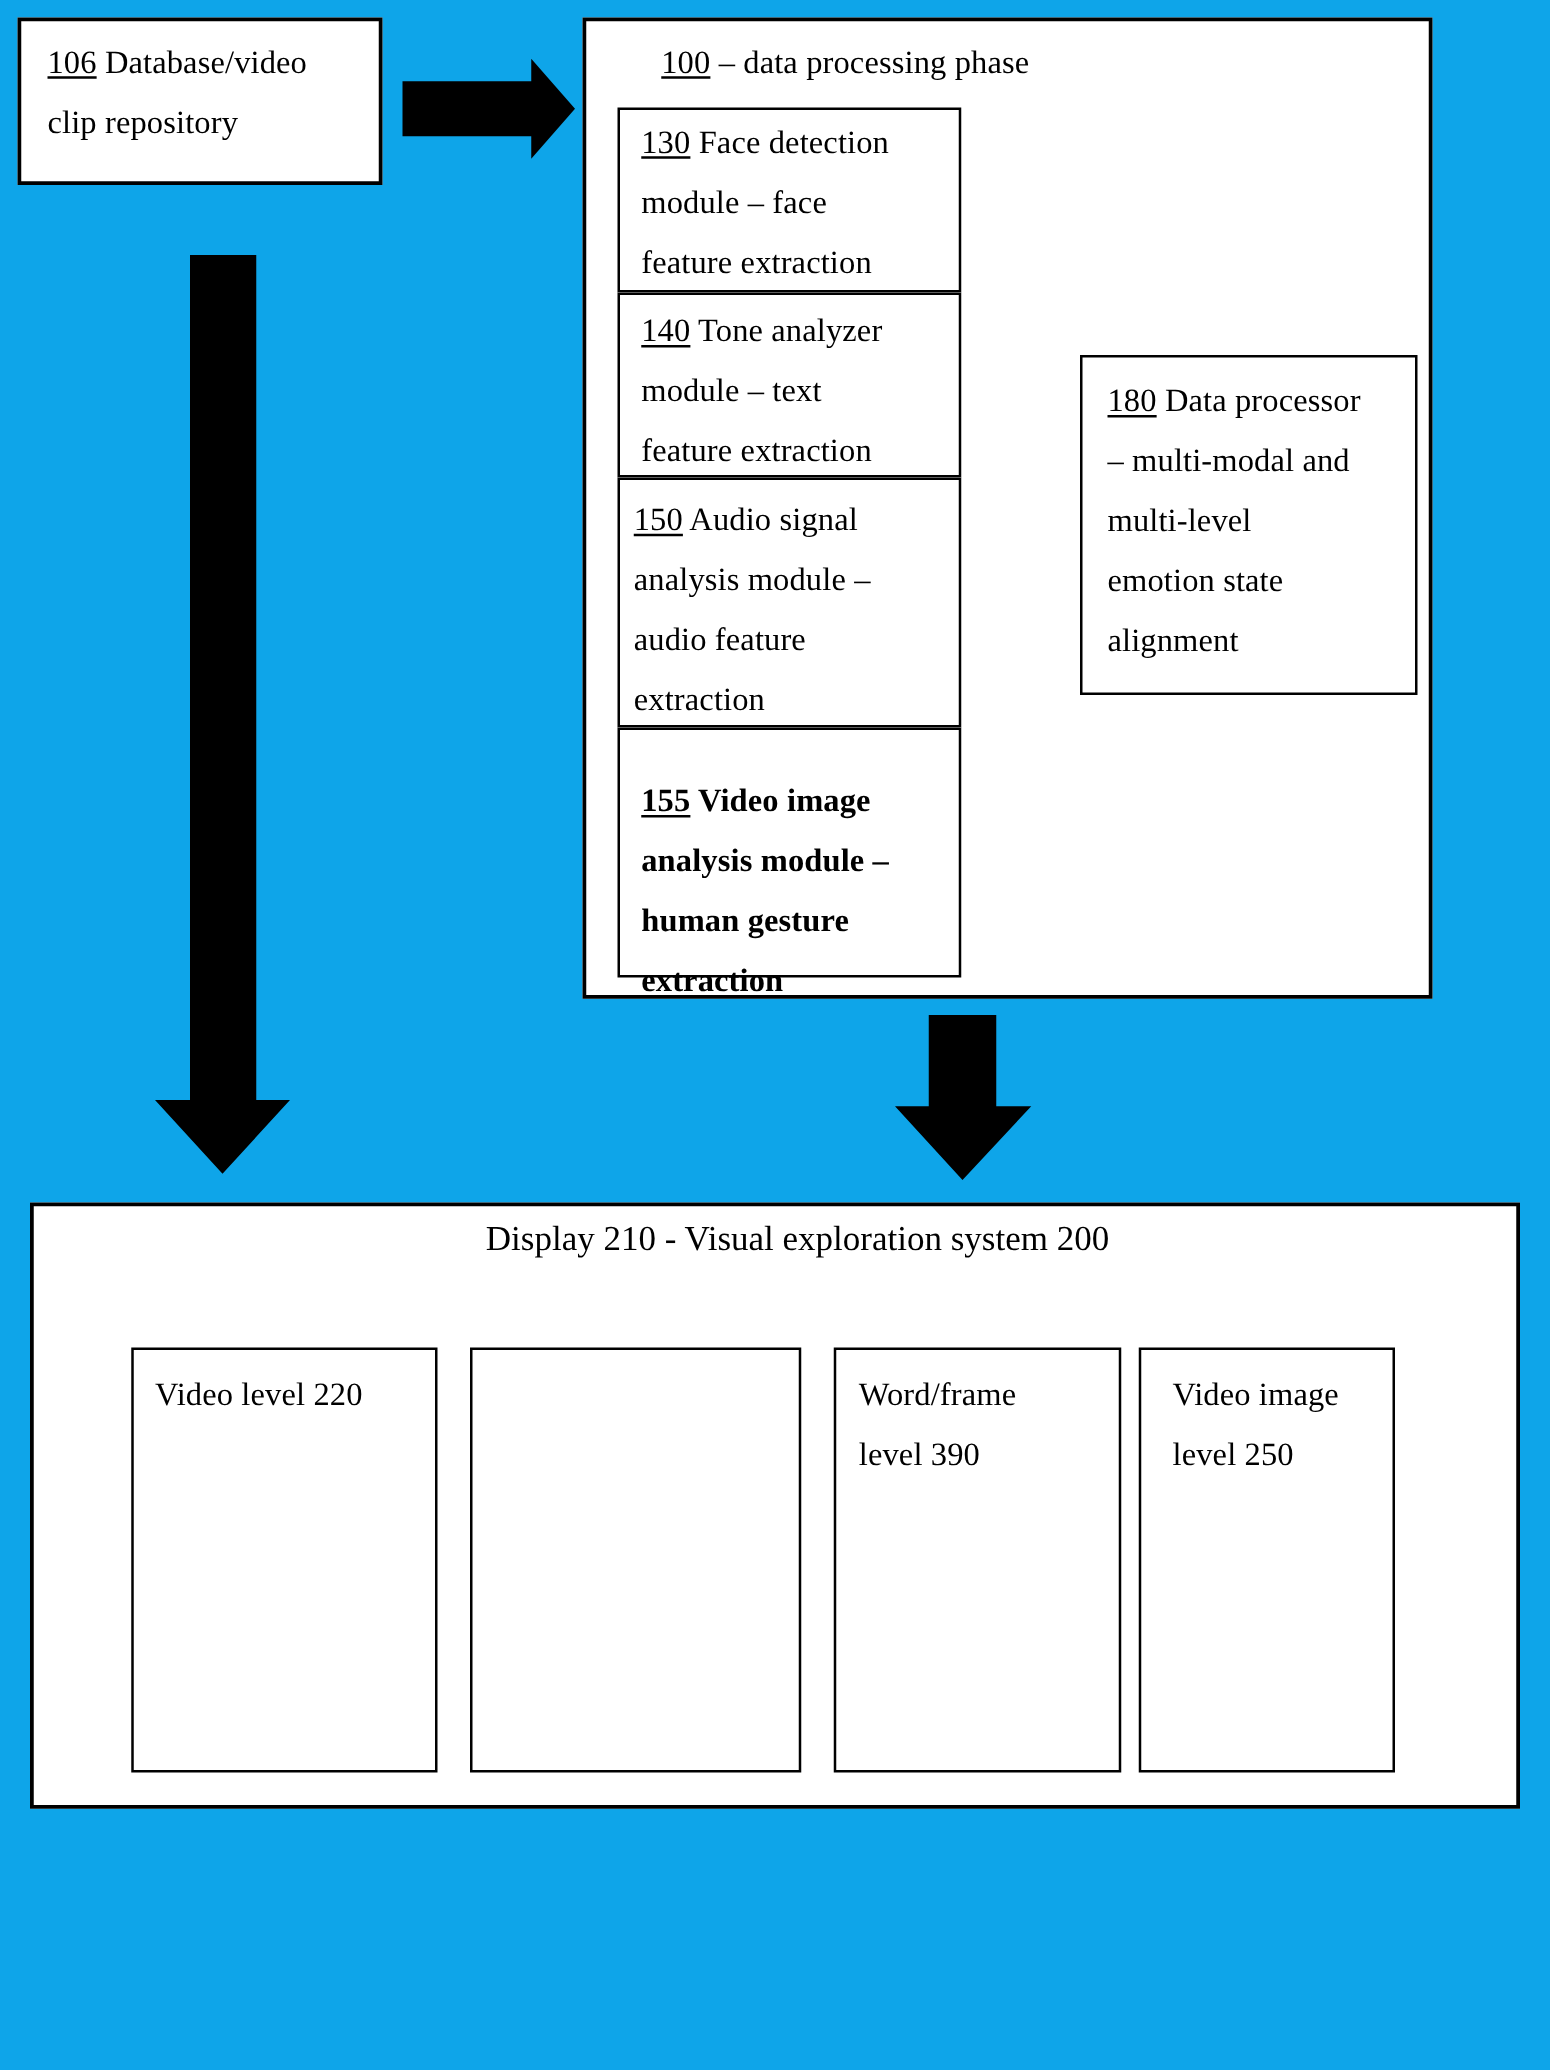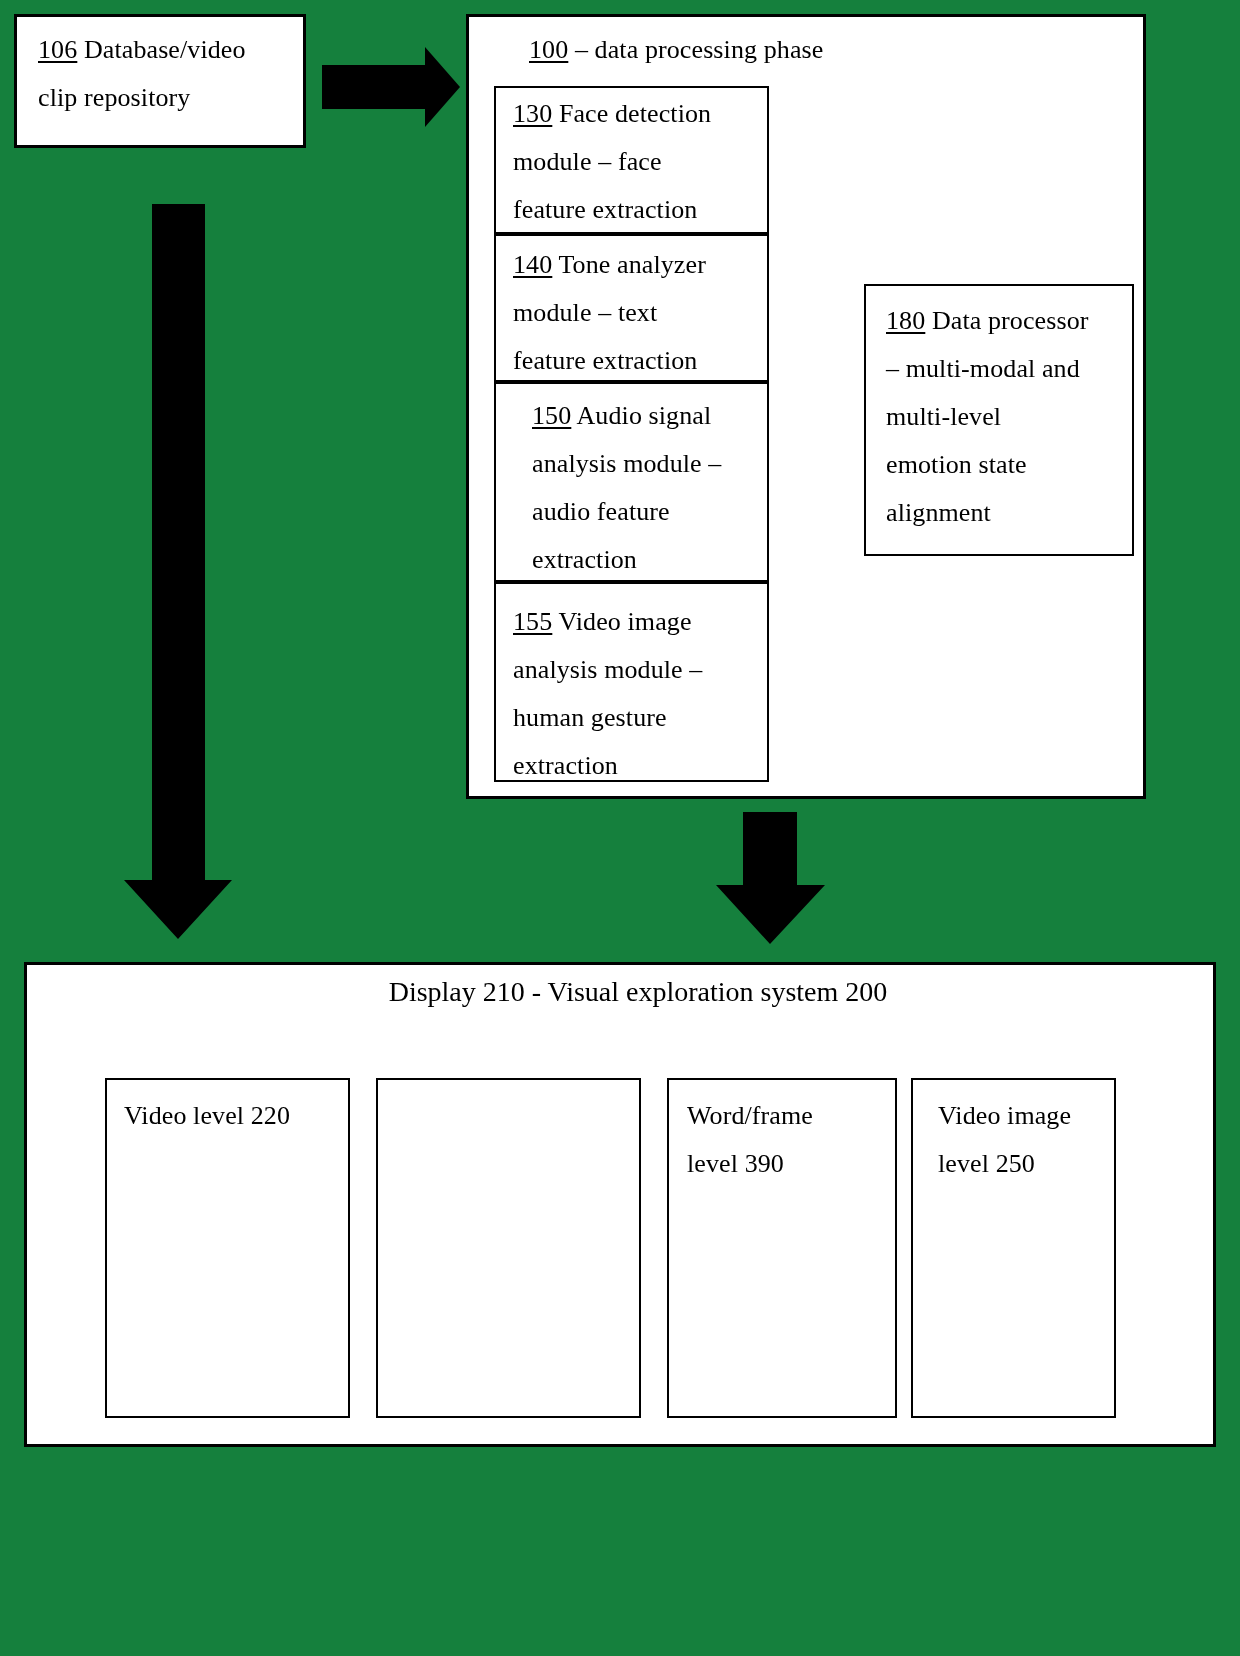--- a/index.html
+++ b/index.html
@@ -5,21 +5,21 @@
 <style>
   html, body {
     margin: 0;
     padding: 0;
     background: #ffffff;
   }
   #page {
     position: relative;
     width: 1240px;
     height: 1656px;
-    background: #15803d;
+    background: #0ea5e9;
     font-family: "Liberation Serif", "DejaVu Serif", serif;
     color: #000000;
     overflow: hidden;
   }
   
   .box {
     position: absolute;
     box-sizing: border-box;
     border: 3px solid #000000;
     background: #ffffff;
@@ -112,27 +112,27 @@
   <div class="txt" style="left:513px; top:90px; width:250px;"><span class="ref">130</span><span> Face detection
 module – face
 feature extraction</span></div>
 
   <div class="box box-thin" style="left:494px; top:234px; width:275px; height:148px;"></div>
   <div class="txt" style="left:513px; top:241px; width:250px;"><span class="ref">140</span><span> Tone analyzer
 module – text
 feature extraction</span></div>
 
   <div class="box box-thin" style="left:494px; top:382px; width:275px; height:200px;"></div>
-  <div class="txt" style="left:532px; top:392px; width:250px;"><span class="ref">150</span><span> Audio signal
+  <div class="txt" style="left:507px; top:392px; width:250px;"><span class="ref">150</span><span> Audio signal
 analysis module –
 audio feature
 extraction</span></div>
 
   <div class="box box-thin" style="left:494px; top:582px; width:275px; height:200px;"></div>
-  <div class="txt" style="left:513px; top:598px; width:250px;"><span class="ref">155</span><span> Video image
+  <div class="txt" style="left:513px; top:617px; width:250px;font-weight:bold;"><span class="ref">155</span><span> Video image
 analysis module –
 human gesture
 extraction</span></div>
 
   <div class="box box-thin" style="left:864px; top:284px; width:270px; height:272px;"></div>
   <div class="txt" style="left:886px; top:297px; width:244px;"><span class="ref">180</span><span> Data processor
 – multi-modal and
 multi-level
 emotion state
 alignment</span></div>

